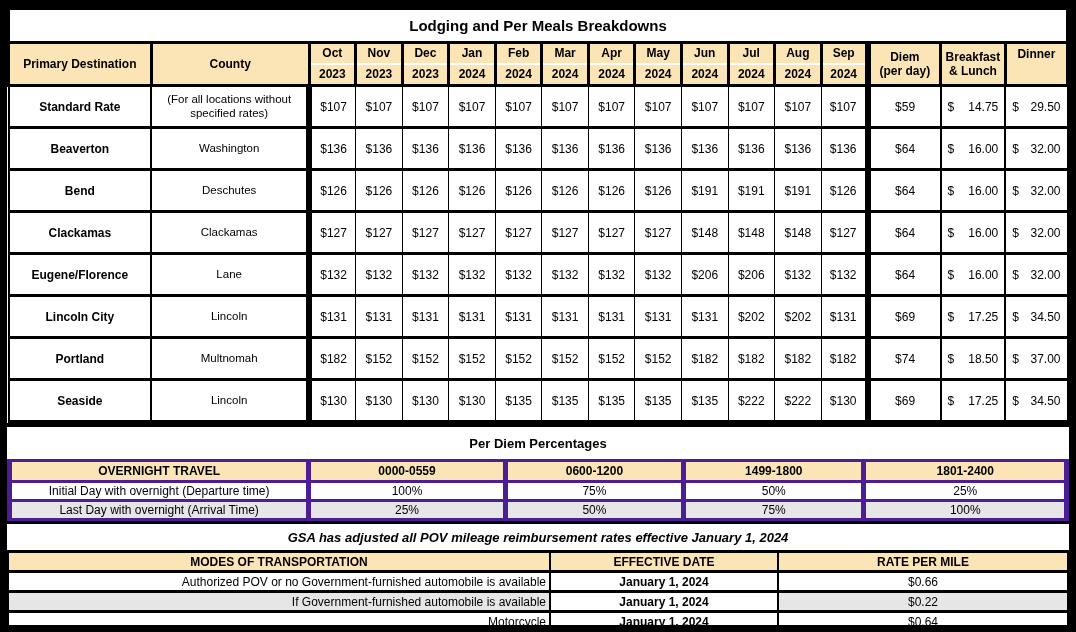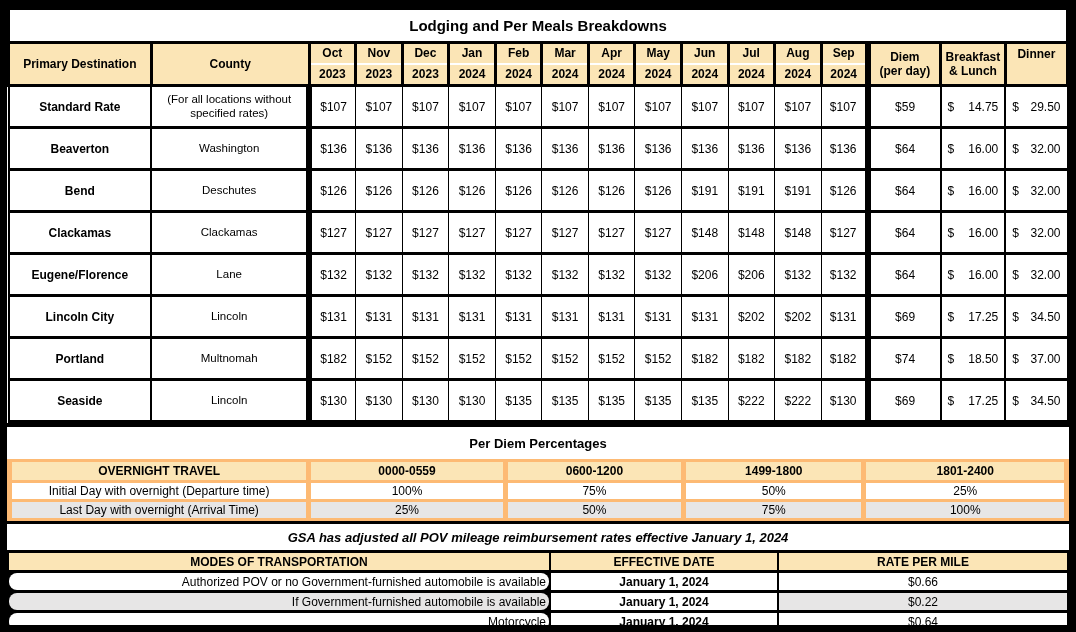--- a/index.html
+++ b/index.html
@@ -25,32 +25,32 @@
                 border-top:3px solid #000; border-bottom:3px solid #000; height:42px; background:#fff; }
   .lodging td.dest { font-weight:bold; }
   .lodging td.county { font-size:11.5px; line-height:1.15; padding:0 0; }
   .lodging td.money { border-left:1px solid #000; border-right:1px solid #000; }
   .lodging .thickL { border-left:6px solid #000 !important; }
   .lodging td.acct { padding:0 6px; }
   .lodging td.acct .wrap { display:flex; justify-content:space-between; align-items:center; }
   
   .pd-title { background:#fff; height:32px; margin-top:4px; display:flex; align-items:center; justify-content:center;
               font-size:13px; font-weight:bold; }
-  .percent { border-collapse:separate; border-spacing:5px 3px; background:#fdba74; margin-top:0; }
+  .percent { border-collapse:separate; border-spacing:5px 3px; background:#4c1d95; margin-top:0; }
   .percent th { background:var(--tan); font-weight:bold; font-size:12px; height:18px; text-align:center; }
   .percent td { background:#fff; font-size:12px; height:16px; text-align:center; }
   .percent tr.gray td { background:var(--gray); }
   
   .gsa { background:#fff; height:26px; margin-top:3px; display:flex; align-items:center; justify-content:center;
          font-size:13px; font-weight:bold; font-style:italic; }
   
   .modes { border-collapse:separate; border-spacing:2px 3px; background:#000; }
   .modes th { background:var(--tan); font-weight:bold; font-size:12px; height:17px; text-align:center; }
   .modes td { background:#fff; font-size:12px; height:17px; }
-  .modes td.mode { text-align:right; padding-right:3px;border-radius:8px; }
+  .modes td.mode { text-align:right; padding-right:3px; }
   .modes td.mdate { text-align:center; font-weight:bold; }
   .modes td.rate { text-align:center; }
   .modes td.gray { background:var(--gray); }
 </style>
 </head>
 <body>
 
 <div class="frame">
 
   <table class="lodging">

